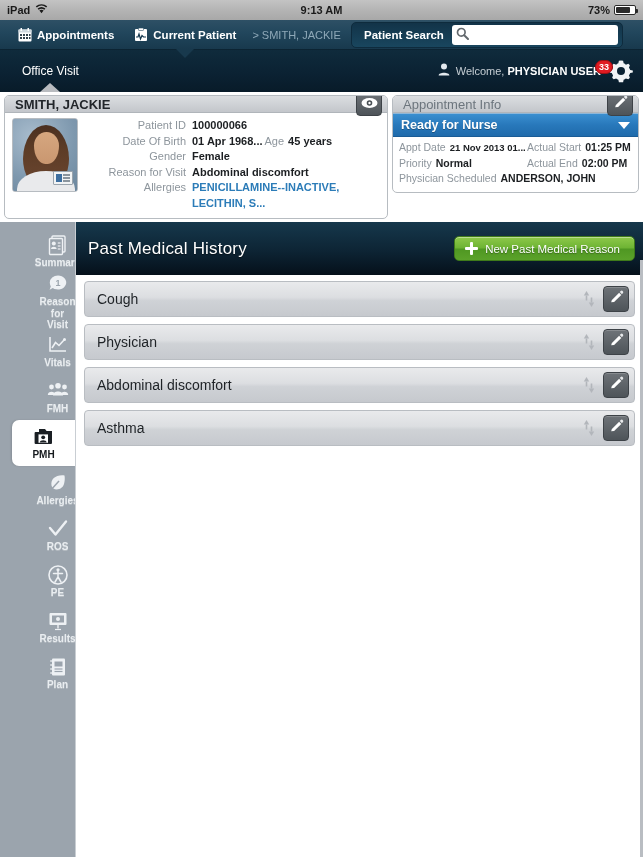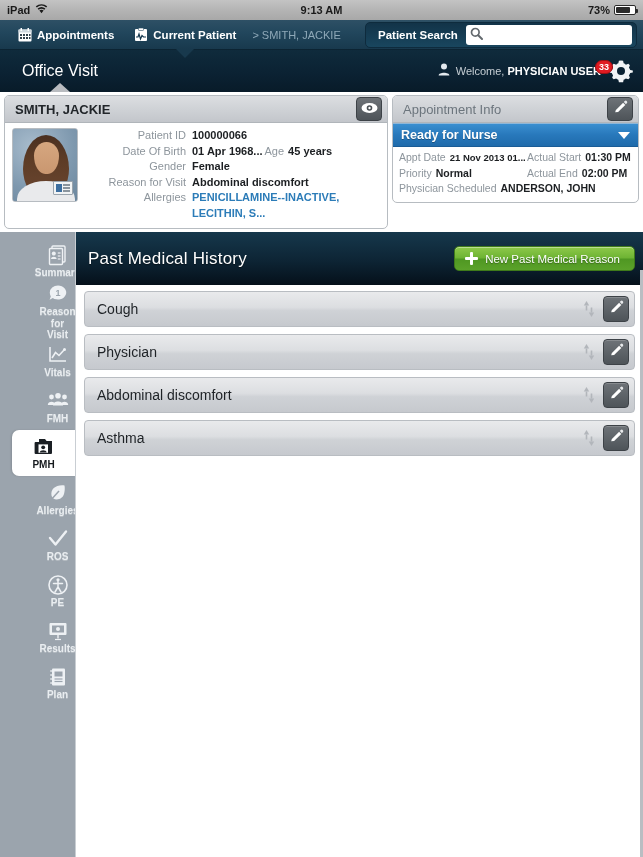--- a/index.html
+++ b/index.html
@@ -63,21 +63,21 @@
   .arrow-down-ind {
     position: absolute; bottom: -9px; left: 50%;
     transform: translateX(-50%);
     width: 0; height: 0;
     border-left: 9px solid transparent;
     border-right: 9px solid transparent;
     border-top: 9px solid #18394d;
     z-index: 5;
   }
   .search-wrap {
-    margin-left: auto; margin-right: 6px;
+    margin-left: auto; margin-right: 20px;
     display: flex; align-items: center; gap: 8px;
     background: linear-gradient(to bottom, #123348 0%, #19465e 100%);
     border-radius: 5px;
     padding: 3px 4px 3px 12px;
     height: 26px;
     border: 1px solid #0e2b3d;
     width: 272px;
   }
   .search-label { color: #ffffff; font-size: 11.5px; font-weight: bold; white-space: nowrap; }
   .search-field {
@@ -92,21 +92,21 @@
   }
 
   
   .tabbar {
     height: 42px; width: 643px;
     background: linear-gradient(to bottom, #0f2b3c 0%, #0b2233 55%, #081b29 100%);
     display: flex; align-items: center;
     position: relative;
   }
   .tab {
-    color: #ffffff; font-size: 16px;
+    color: #ffffff; font-size: 12px;
     padding: 0 22px; height: 100%;
     display: flex; align-items: center; justify-content: center;
     position: relative;
   }
   .tab.active { font-weight: normal; }
   .tab.active::after {
     content: ''; position: absolute; bottom: 0; left: 50%;
     transform: translateX(-50%);
     width: 0; height: 0;
     border-left: 10px solid transparent;
@@ -141,21 +141,21 @@
     border: 1px solid #b7bcc1;
     border-radius: 5px;
     background: #ffffff;
     overflow: hidden;
   }
   .card.patient { width: 384px; }
   .card.appt { flex: 1; }
 
   .card-head {
     background: linear-gradient(to bottom, #dcdee1 0%, #cfd2d6 50%, #c3c6cb 100%);
-    height: 27px; display: flex; align-items: center;
+    height: 17px; display: flex; align-items: center;
     padding: 0 5px 0 10px;
     border-bottom: 1px solid #b0b5ba;
   }
   .card-head .title { font-size: 13px; font-weight: bold; color: #22262a; }
   .card-head .title.muted { font-weight: normal; color: #6c757d; font-size: 13px; }
   .head-btn {
     margin-left: auto;
     width: 26px; height: 24px;
     background: linear-gradient(to bottom, #6e7378 0%, #4e5459 100%);
     border: 1px solid #3d4247; border-radius: 4px;
@@ -503,21 +503,21 @@
       <span class="caret-white"></span>
     </div>
     <div class="appt-body">
       <div class="arow">
         <span class="acol-a">
           <span class="alabel">Appt Date</span>
           <span class="aval small">21 Nov 2013 01...</span>
         </span>
         <span class="acol-b">
           <span class="alabel">Actual Start</span>
-          <span class="aval">01:30 PM</span>
+          <span class="aval">01:25 PM</span>
         </span>
       </div>
       <div class="arow">
         <span class="acol-a">
           <span class="alabel">Priority</span>
           <span class="aval">Normal</span>
         </span>
         <span class="acol-b">
           <span class="alabel">Actual End</span>
           <span class="aval">02:00 PM</span>

